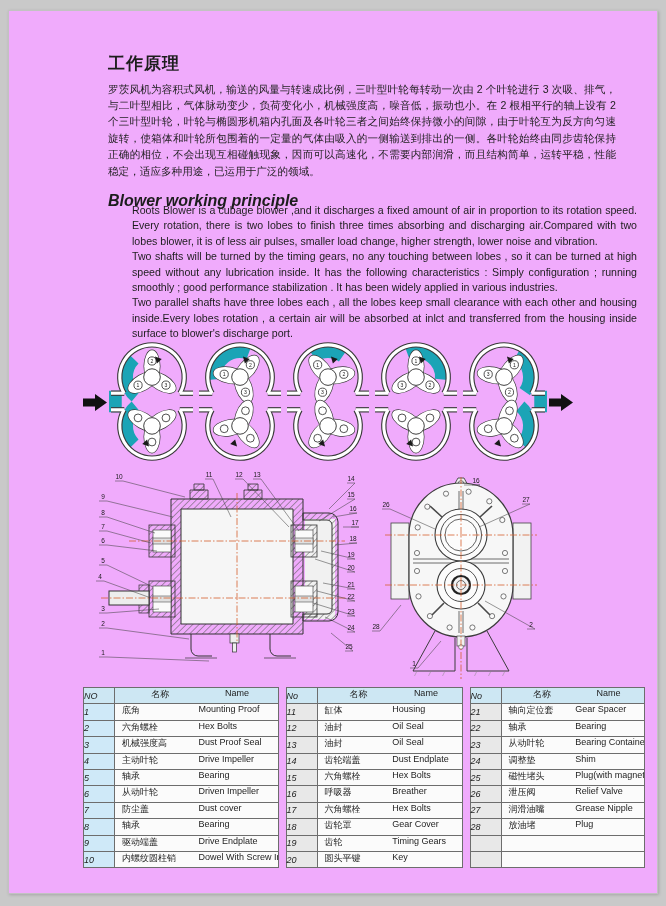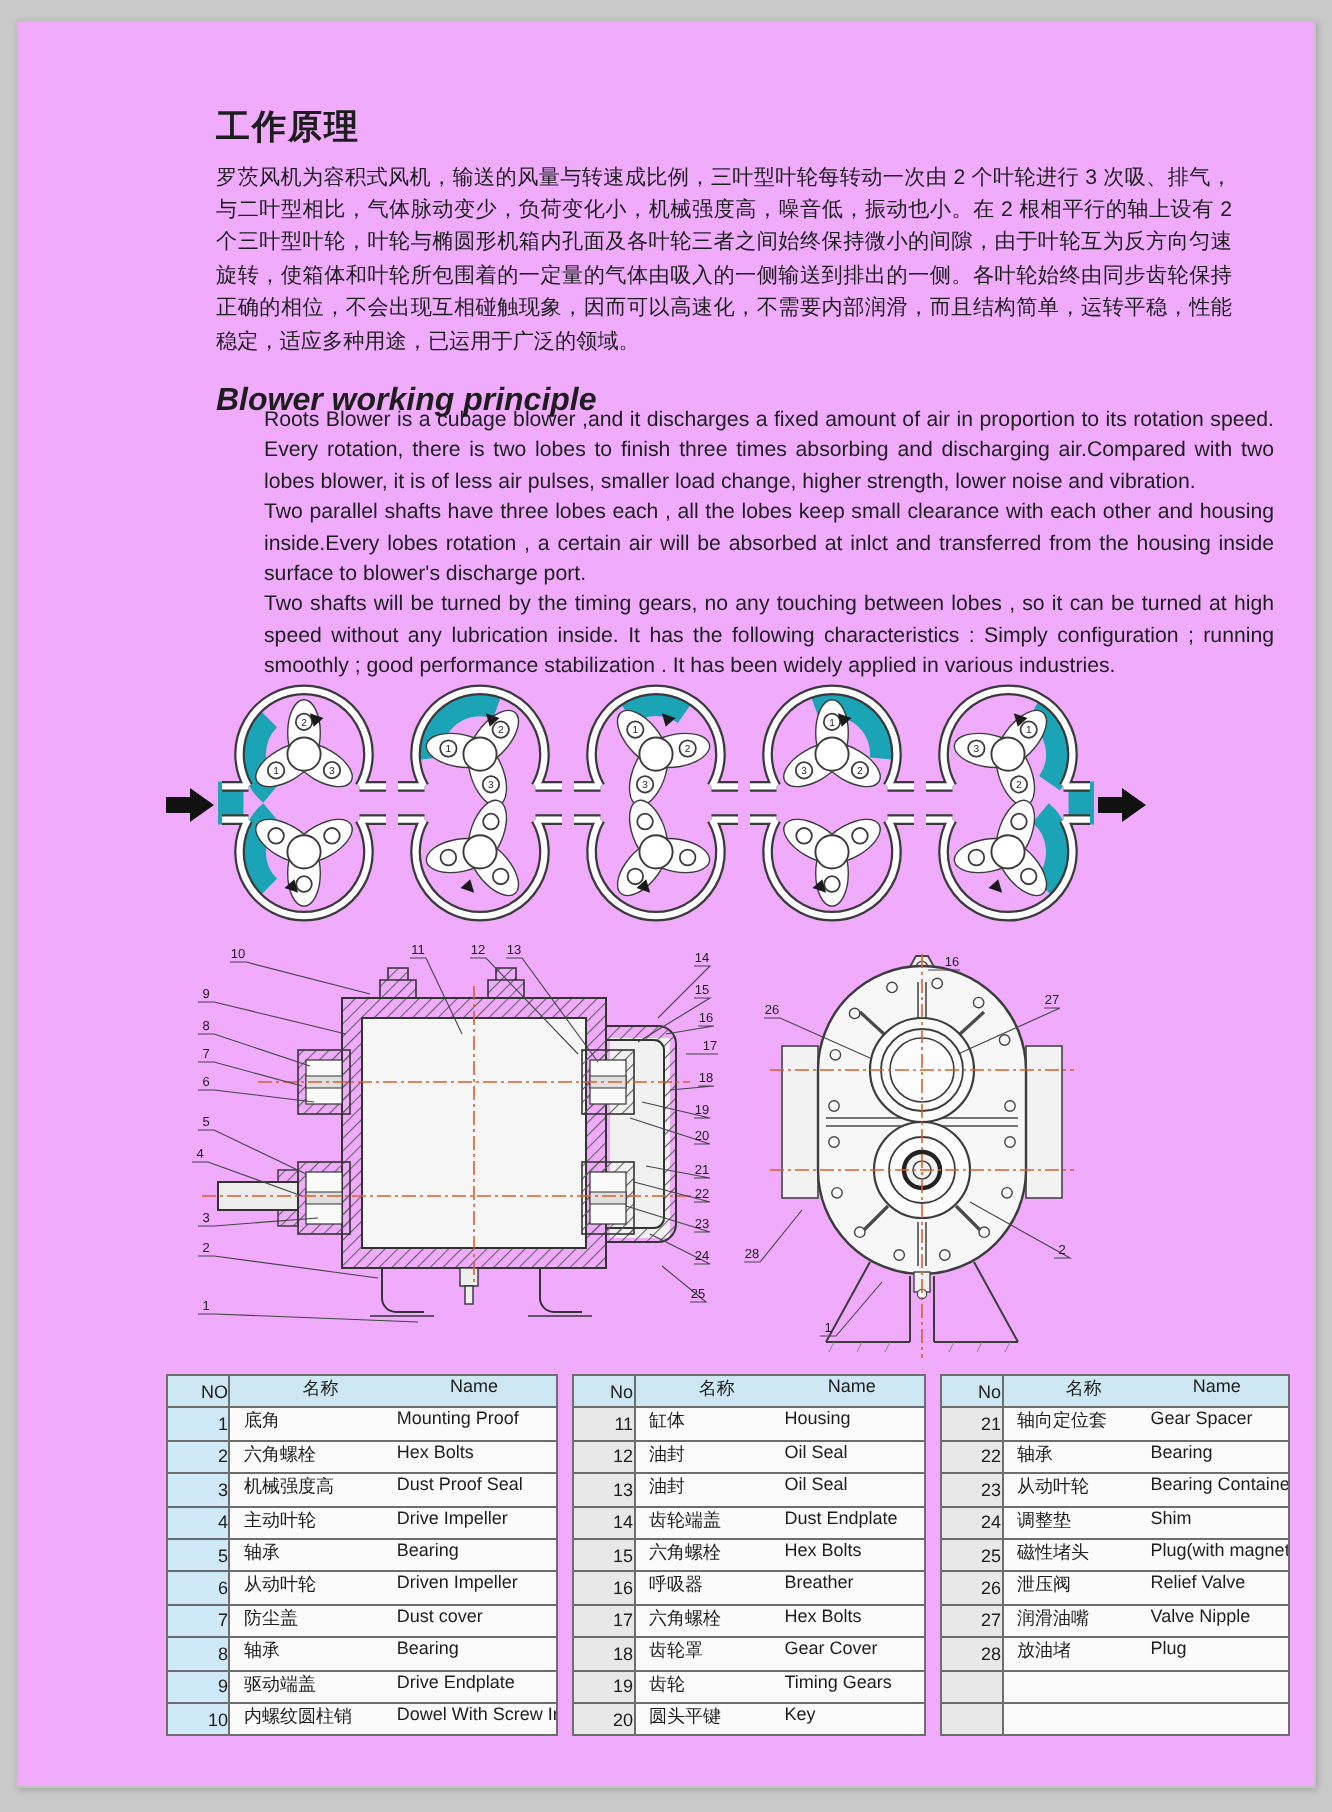--- a/index.html
+++ b/index.html
@@ -16,42 +16,42 @@
   .stage-row{left:74px;top:328px;display:flex;align-items:flex-start;}
   .stage-row .flow-arrow{margin-top:55px;}
   #stages{display:flex;gap:2px;margin:0 2px;}
   #stages svg{display:block;}
   #sectionView{left:84px;top:458px;}
   #endView{left:348px;top:464px;}
   .tbl-wrap{left:74px;top:676px;display:flex;gap:7px;}
   table.pg{border-collapse:collapse;font-size:9px;background:#fbfbfb;border:1.4px solid #3f3f3f;}
   table.pg td,table.pg th{border:1px solid #6d6d6d;height:15.4px;padding:0;font-weight:normal;}
   table.pg th{background:#cde7f3;}
-  td.no,th.no{width:30px;text-align:right;}
+  td.no,th.no{width:30px;text-align:left;font-style:italic;}
   td.no.blue{background:#cfe9f8;}
   td.no.gray{background:#e8e8e8;}
   td.nm,th.nm{padding:0;}
   .nmflex{display:flex;align-items:flex-start;height:100%;}
   .nmflex .cn{flex:0 0 47%;padding-left:7px;white-space:nowrap;overflow:hidden;}
   .nmflex .en{flex:1;white-space:nowrap;overflow:hidden;padding-right:2px;}
   text{font-family:"Liberation Sans","DejaVu Sans",sans-serif;}
 </style>
 </head>
 <body>
 
 <div class="page">
 
   <h1 class="abs cn-title">工作原理</h1>
   <p class="abs cn-para">罗茨风机为容积式风机，输送的风量与转速成比例，三叶型叶轮每转动一次由 2 个叶轮进行 3 次吸、排气，与二叶型相比，气体脉动变少，负荷变化小，机械强度高，噪音低，振动也小。在 2 根相平行的轴上设有 2 个三叶型叶轮，叶轮与椭圆形机箱内孔面及各叶轮三者之间始终保持微小的间隙，由于叶轮互为反方向匀速旋转，使箱体和叶轮所包围着的一定量的气体由吸入的一侧输送到排出的一侧。各叶轮始终由同步齿轮保持正确的相位，不会出现互相碰触现象，因而可以高速化，不需要内部润滑，而且结构简单，运转平稳，性能稳定，适应多种用途，已运用于广泛的领域。</p>
 
   <h2 class="abs en-title">Blower working principle</h2>
   <div class="abs en-paras">
     <p>Roots Blower is a cubage blower ,and it discharges a fixed amount of air in proportion to its rotation speed. Every rotation, there is two lobes to finish three times absorbing and discharging air.Compared with two lobes blower, it is of less air pulses, smaller load change, higher strength, lower noise and vibration.</p>
+    <p>Two shafts will be turned by the timing gears, no any touching between lobes , so it can be turned at high speed without any lubrication inside. It has the following characteristics : Simply configuration ; running smoothly ; good performance stabilization . It has been widely applied in various industries.</p>
     <p>Two parallel shafts have three lobes each , all the lobes keep small clearance with each other and housing inside.Every lobes rotation , a certain air will be absorbed at inlct and transferred from the housing inside surface to blower's discharge port.</p>
-    <p>Two shafts will be turned by the timing gears, no any touching between lobes , so it can be turned at high speed without any lubrication inside. It has the following characteristics : Simply configuration ; running smoothly ; good performance stabilization . It has been widely applied in various industries.</p>
   </div>
 
   <div class="abs stage-row">
     <svg class="flow-arrow" width="24" height="17" viewBox="0 0 24 17">
       <path d="M0,4.5 h12 v-4.5 l12,8.5 -12,8.5 v-4.5 h-12 z" fill="#111"></path>
     </svg>
     <div id="stages">
         <svg width="86" height="125" viewBox="0 0 88 128">
           <path d="M27.3,58.9 A26 26 0 0 1 25.6,20.6" fill="none" stroke="#1ba4b6" stroke-width="13"></path>
           <path d="M25.6,107.4 A26 26 0 0 1 27.3,69.1" fill="none" stroke="#1ba4b6" stroke-width="13"></path>
@@ -692,21 +692,21 @@
                 <span class="cn">泄压阀</span>
                 <span class="en">Relief Valve</span>
               </div>
         </td>
           </tr>
           <tr>
         <td class="no gray">27</td>
         <td class="nm">
           <div class="nmflex">
                 <span class="cn">润滑油嘴</span>
-                <span class="en">Valve Nipple</span>
+                <span class="en">Grease Nipple</span>
               </div>
         </td>
           </tr>
           <tr>
         <td class="no gray">28</td>
         <td class="nm">
           <div class="nmflex">
                 <span class="cn">放油堵</span>
                 <span class="en">Plug</span>
               </div>

